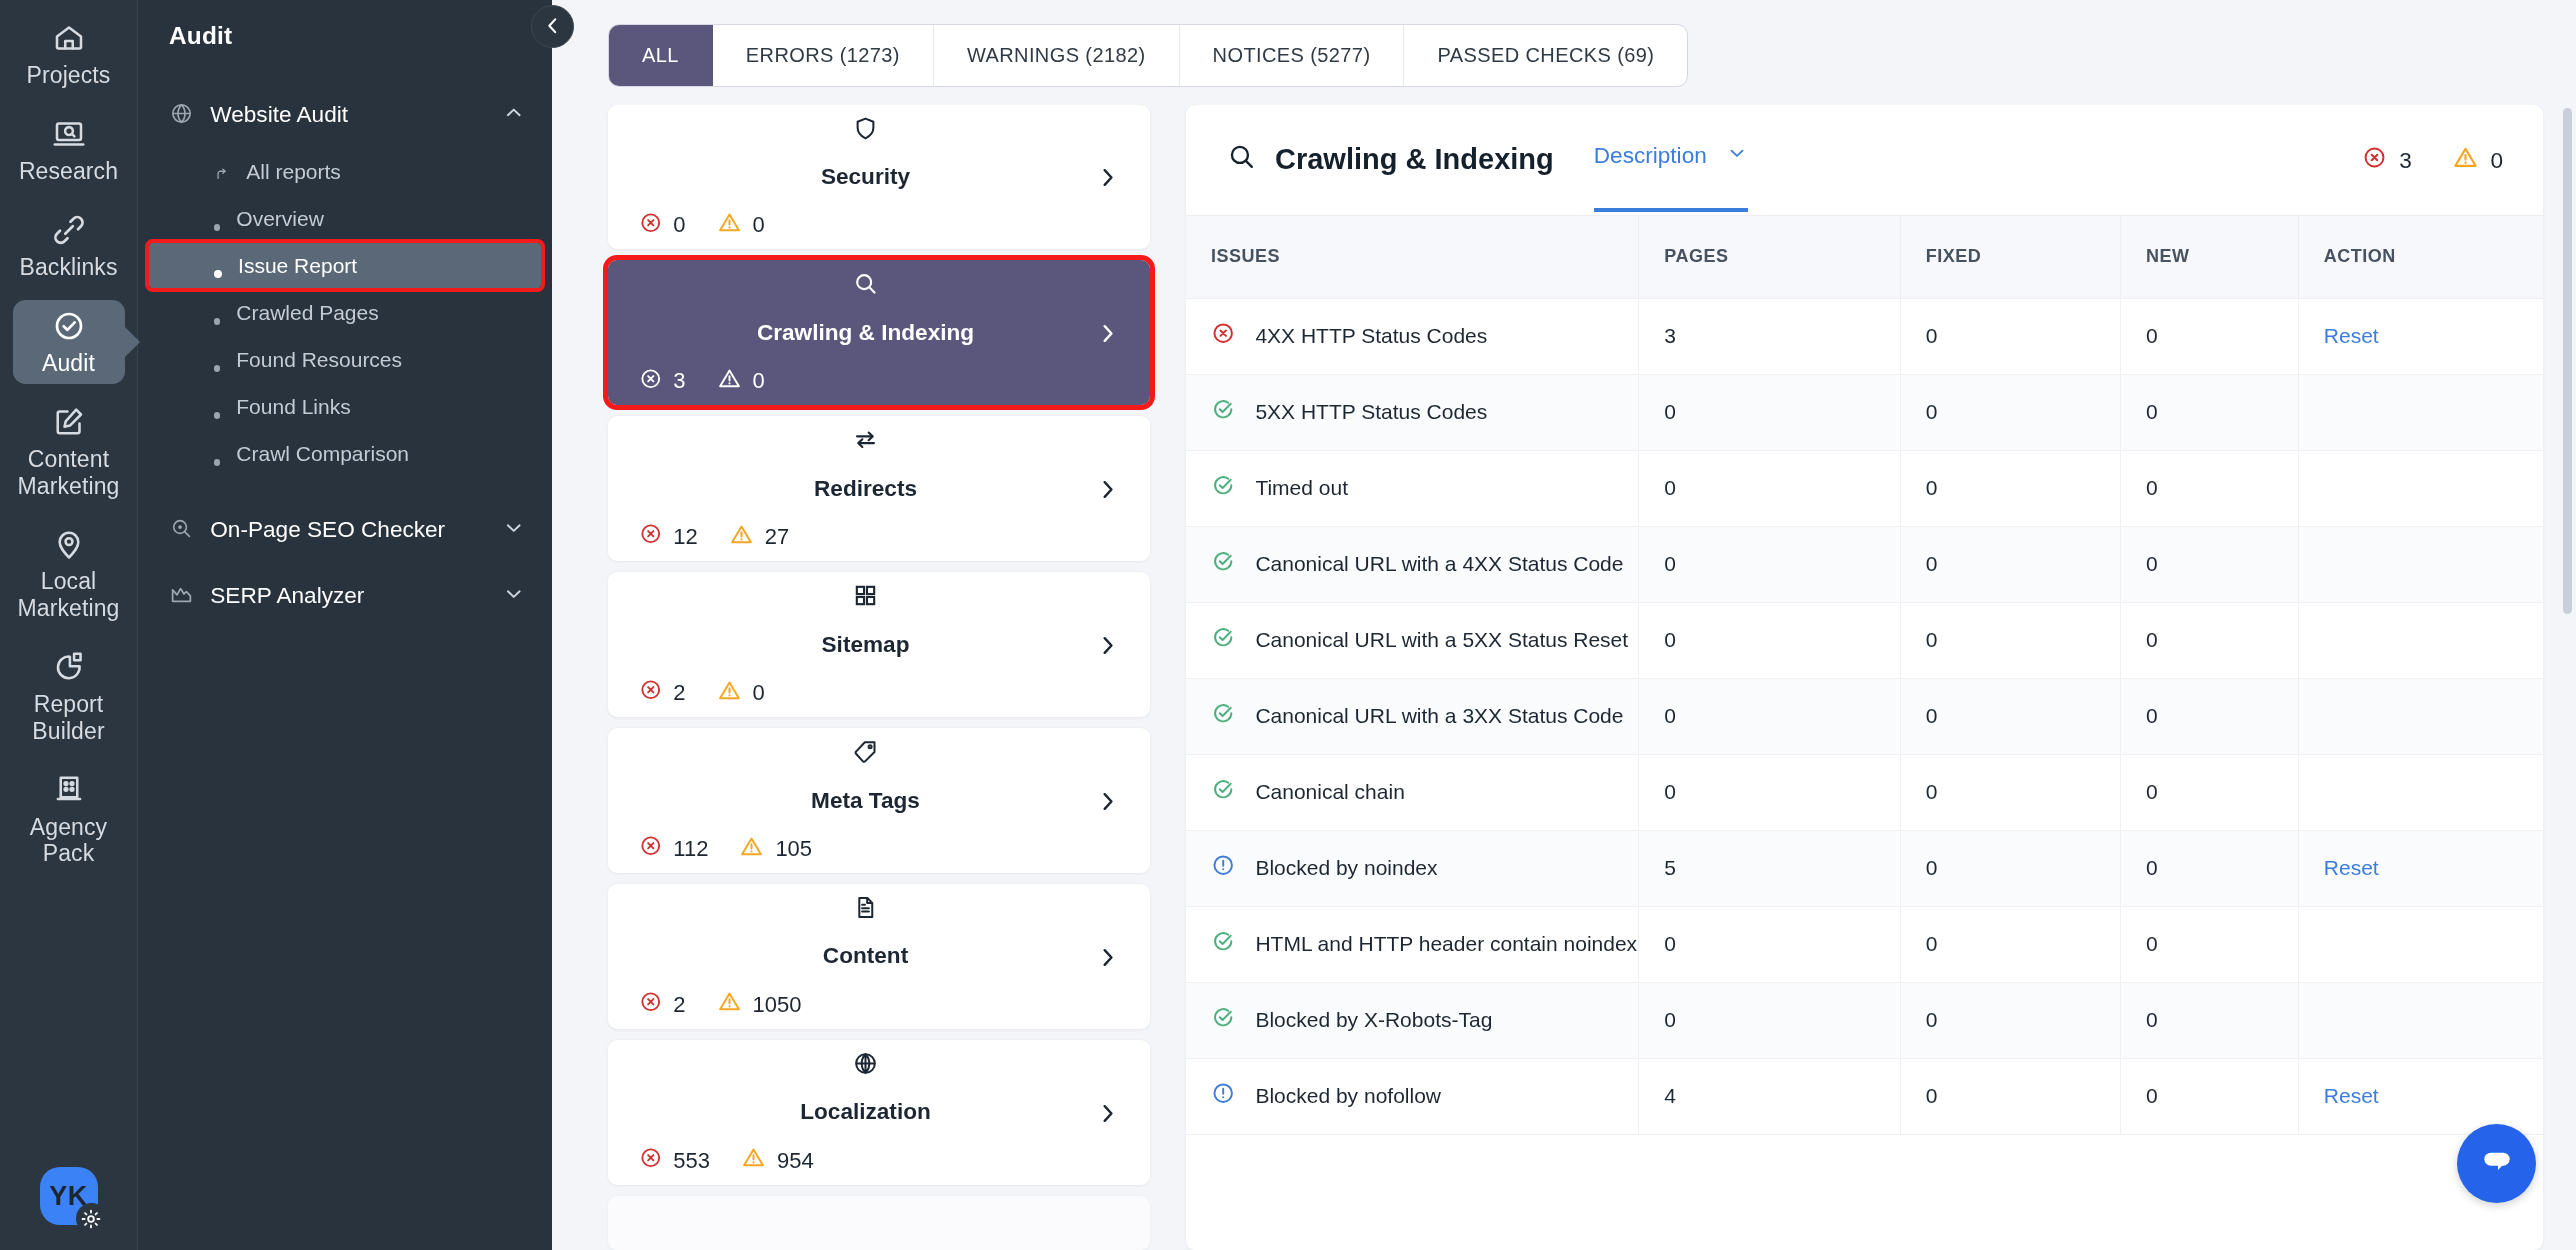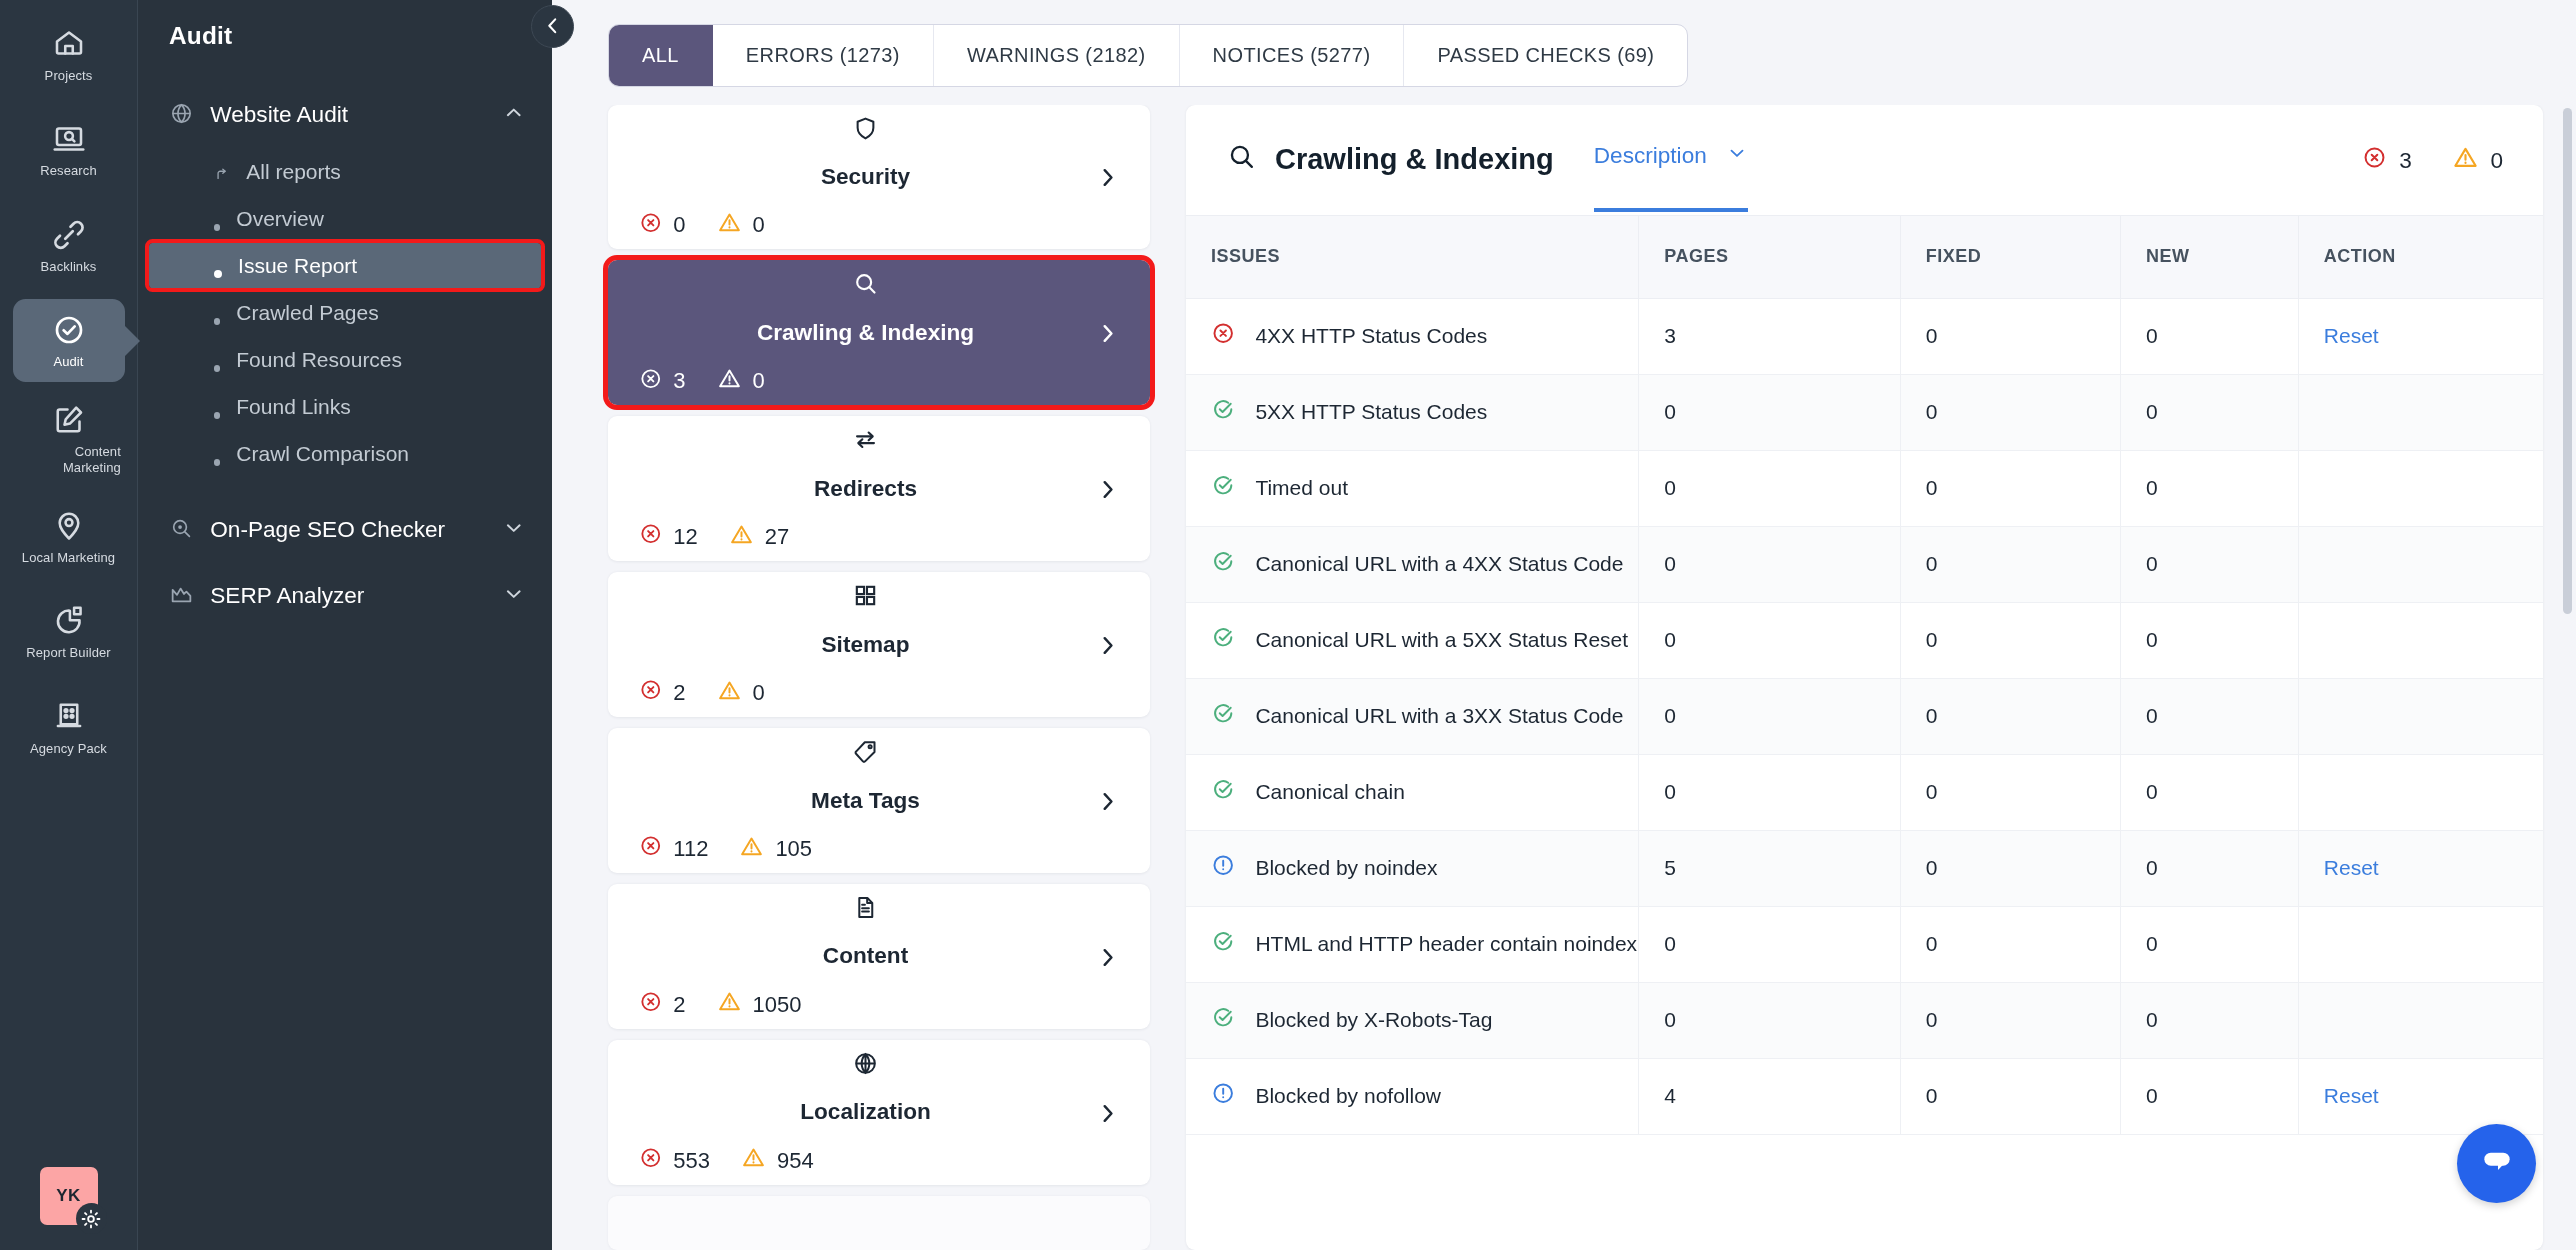--- a/index.html
+++ b/index.html
@@ -27,30 +27,30 @@
     padding: 7.2px 3.6px;
   }
   .rail-item.active { background: #5a6878; color: #ffffff; }
   .rail-item.active::after {
     content: ""; position: absolute; right: -15.4px; top: 50%;
     transform: translateY(-50%);
     border-top: 15.4px solid transparent; border-bottom: 15.4px solid transparent;
     border-left: 15.4px solid #5a6878;
   }
   .rail-item .rl {
-    font-size: 13px; line-height: 1.16; text-align: right; font-weight: 400;
+    font-size: 23px; line-height: 1.16; text-align: center; font-weight: 400;
     letter-spacing: 0.1px;
   }
   .rail-ico { width: 36px; height: 36px; display: block; }
   .rail-spacer { flex: 1 1 auto; }
   .avatar-wrap { position: relative; margin-bottom: 25px; width: 58px; height: 58px; }
   .avatar {
-    width: 58px; height: 58px; border-radius: 7px; background: #fca5a5;
+    width: 58px; height: 58px; border-radius: 20px; background: #3b82f6;
     display: flex; align-items: center; justify-content: center;
-    font-size: 17px; font-weight: 700; color: #1d2630; letter-spacing: 0.5px;
+    font-size: 27px; font-weight: 700; color: #1d2630; letter-spacing: 0.5px;
   }
   .avatar-gear {
     position: absolute; right: -9px; bottom: -9px; width: 31px; height: 31px;
     border-radius: 50%; background: #2b3641;
     display: flex; align-items: center; justify-content: center;
   }
 
   
   .sidebar {
     width: 415px; flex: 0 0 415px;

